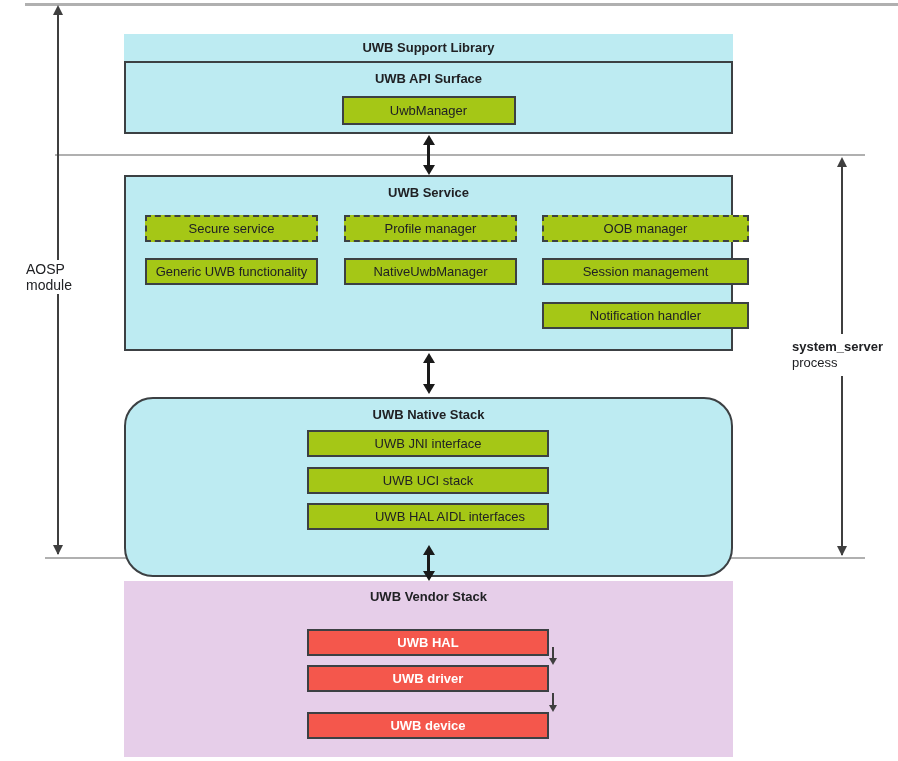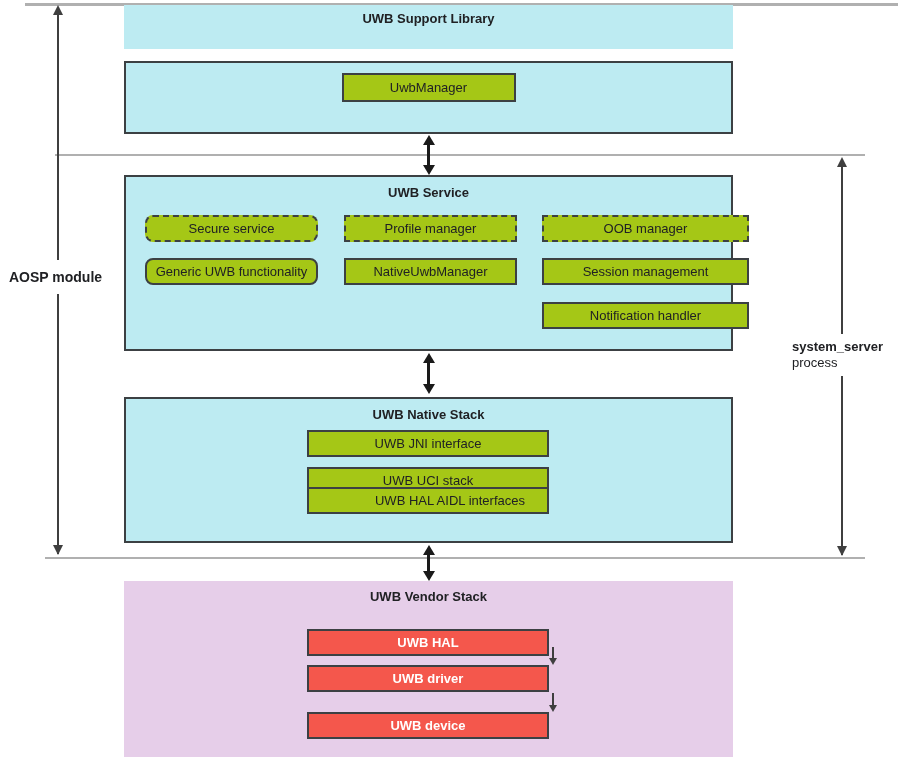--- a/index.html
+++ b/index.html
@@ -15,64 +15,64 @@
   .hline.top{left:25px;top:3px;width:873px;height:3px;}
   .hline.mid{left:55px;top:154px;width:810px;}
   .hline.bot{left:45px;top:557px;width:820px;}
 
   
   .vline{position:absolute;width:2px;background:#3f3f3f;}
   .head{position:absolute;width:0;height:0;border-left:5px solid transparent;border-right:5px solid transparent;}
   .head.up{border-bottom:10px solid #3f3f3f;}
   .head.down{border-top:10px solid #3f3f3f;}
   .bracket-label{position:absolute;background:#fff;display:flex;flex-direction:column;justify-content:center;}
-  .aosp-label{left:0;top:260px;width:104px;height:34px;padding-left:9px;font-weight:bold;font-size:14px;}
+  .aosp-label{left:0;top:260px;width:104px;height:34px;padding-left:26px;font-weight:normal;font-size:14px;}
   .ss-label{left:789px;top:334px;width:104px;height:42px;padding-left:3px;font-size:13px;line-height:16px;}
   .ss-label .b{font-weight:bold;}
 
   
   .dbl{position:absolute;width:3px;background:var(--arrow);}
   .dbl::before,.dbl::after{content:"";position:absolute;left:-4.5px;width:0;height:0;
     border-left:6px solid transparent;border-right:6px solid transparent;}
   .dbl::before{top:-10px;border-bottom:10px solid var(--arrow);}
   .dbl::after{bottom:-10px;border-top:10px solid var(--arrow);}
 
   
   .sgl{position:absolute;width:2px;background:#3f3f3f;}
   .sgl::after{content:"";position:absolute;left:-3.5px;bottom:-7px;width:0;height:0;
     border-left:4.5px solid transparent;border-right:4.5px solid transparent;border-top:7px solid #3f3f3f;}
 
   
   .layer{position:absolute;left:124px;width:609px;background:var(--cyan);}
   .layer.bordered{border:2px solid var(--border);}
   .layer-title{text-align:center;font-weight:bold;font-size:13px;margin-top:8px;}
-  .support{top:5px;height:44px;}
+  .support{top:34px;height:44px;}
   .support .layer-title{margin-top:0;line-height:28px;}
   .api{top:61px;height:73px;}
   .service{top:175px;height:176px;}
-  .native{top:397px;height:146px;}
+  .native{top:397px;height:180px;border-radius:29px;}
   .vendor{top:581px;height:176px;background:var(--purple);}
 
   
   .chip{position:absolute;display:flex;align-items:center;justify-content:center;
         font-size:13px;height:27px;background:var(--green);border:2px solid var(--border);}
   .chip.dashed{border-style:dashed;}
   .chip.redchip{background:var(--red);color:#fff;font-weight:bold;}
 
   .uwbmgr{position:static;margin:10px auto 0;width:174px;height:29px;}
 
-  .service .c1{left:19px;width:173px;border-radius:8px;}
+  .service .c1{left:19px;width:173px;}
   .service .c2{left:218px;width:173px;}
   .service .c3{left:416px;width:207px;}
   .service .r1{top:38px;}
   .service .r2{top:81px;}
   .service .r3{top:125px;}
 
   .native .nitem{left:181px;width:242px;}
-  .native .n1{top:31px;} .native .n2{top:68px;} .native .n3{top:88px;padding-left:44px;}
+  .native .n1{top:31px;} .native .n2{top:68px;} .native .n3{top:104px;padding-left:44px;}
 
   .vendor .vitem{left:183px;width:242px;}
   .vendor .v1{top:48px;} .vendor .v2{top:84px;} .vendor .v3{top:131px;}
 </style>
 </head>
 <body>
 
 <div class="stage">
 
   <div class="hline top"></div>
@@ -96,20 +96,21 @@
       <span class="b">system_server</span>
       <span>process</span>
     </div>
   </div>
 
   <div class="layer support">
     <div class="layer-title">UWB Support Library</div>
   </div>
 
   <div class="layer bordered api">
+    <div class="layer-title">UWB API Surface</div>
     <div class="chip uwbmgr">UwbManager</div>
   </div>
 
   <div class="dbl" style="left:427px;top:145px;height:20px;"></div>
 
   <div class="layer bordered service">
     <div class="layer-title">UWB Service</div>
     <div class="chip dashed c1 r1">Secure service</div>
     <div class="chip dashed c2 r1">Profile manager</div>
     <div class="chip dashed c3 r1">OOB manager</div>

